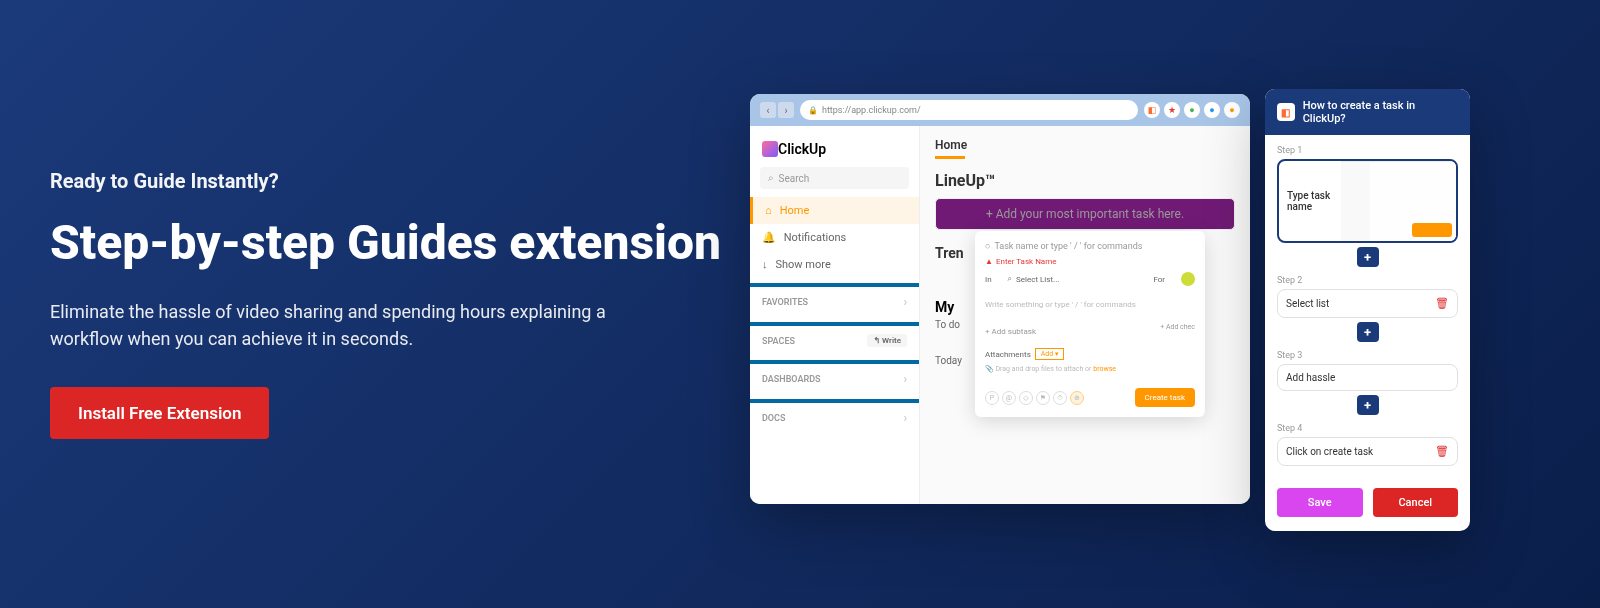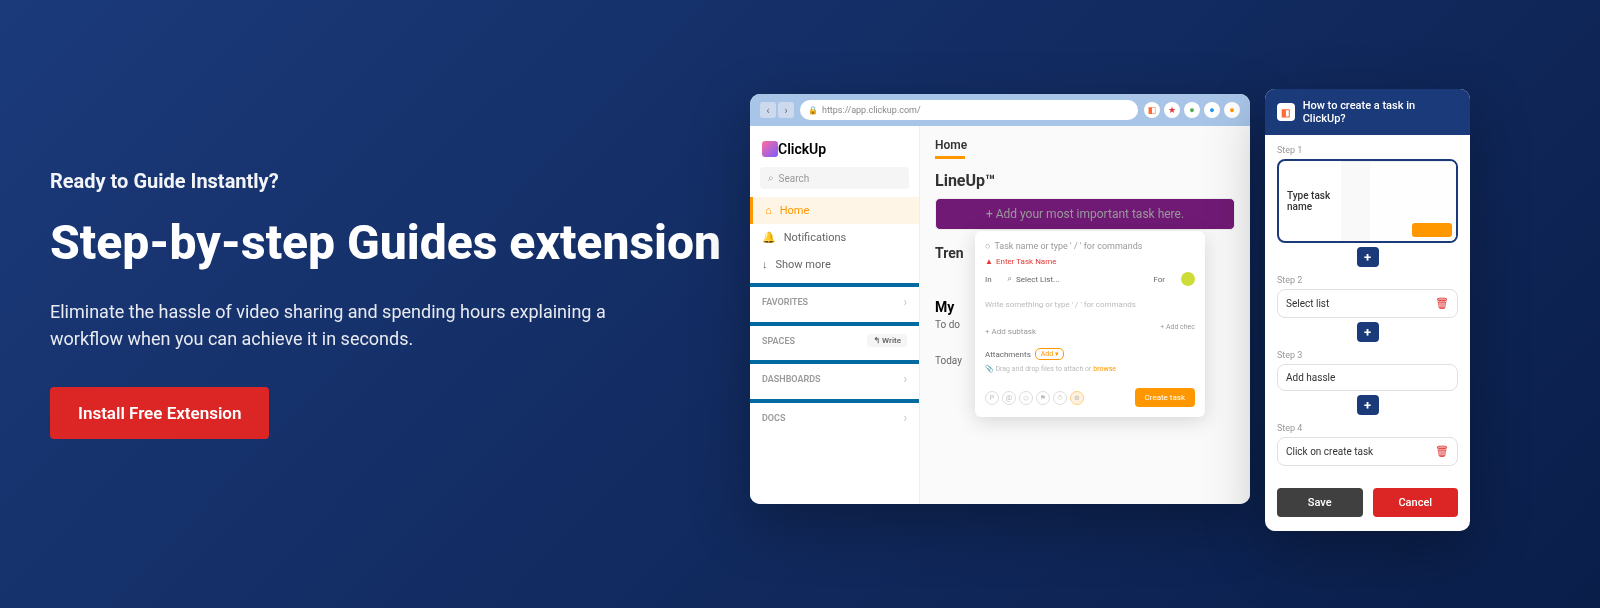--- a/index.html
+++ b/index.html
@@ -41,42 +41,42 @@
 .task-modal{position:absolute;top:105px;left:55px;width:230px;background:#fff;border-radius:6px;box-shadow:0 4px 20px rgba(0,0,0,0.15);padding:10px;font-size:9px}
 .task-input{color:#999;margin-bottom:6px;display:flex;align-items:center;gap:4px}
 .task-error{color:#e53935;font-size:8px;margin-bottom:6px;display:flex;align-items:center;gap:3px}
 .task-row{display:flex;align-items:center;gap:16px;margin-bottom:6px;color:#666;font-size:8px}
 .select-list{flex:1;display:flex;align-items:center;gap:4px}
 .for-badge{width:14px;height:14px;border-radius:50%;background:#cddc39}
 .task-desc{color:#bbb;font-size:8px;margin:8px 0;padding:6px 0}
 .add-subtask{font-size:8px;color:#999;padding:4px 0}
 .add-check{font-size:7px;color:#999;text-align:right}
 .attachments{font-size:8px;color:#666;display:flex;align-items:center;gap:4px;margin-top:8px}
-.add-badge{border:1px solid #ff9800;color:#ff9800;padding:1px 5px;border-radius:5px;font-size:7px}
+.add-badge{border:1px solid #ff9800;color:#ff9800;padding:1px 5px;border-radius:0;font-size:7px}
 .drag-text{font-size:7px;color:#bbb;margin-top:5px}
 .drag-text .browse{color:#ff9800}
 .modal-footer{display:flex;justify-content:space-between;align-items:center;margin-top:15px}
 .footer-icons{display:flex;gap:3px}
 .footer-icon{width:14px;height:14px;border:1px solid #ddd;border-radius:50%;display:flex;align-items:center;justify-content:center;font-size:7px;color:#bbb}
 .create-btn{background:#ff9800;color:#fff;padding:5px 10px;border-radius:4px;font-size:8px;border:none}
 .guide-panel{position:absolute;right:0;top:-5px;width:205px;background:#fff;border-radius:10px;box-shadow:0 20px 60px rgba(0,0,0,0.3);overflow:hidden}
 .guide-header{background:#1b3a7a;color:#fff;padding:10px 12px;display:flex;align-items:center;gap:8px;font-size:11px;font-weight:500}
 .guide-logo{width:18px;height:18px;background:#fff;border-radius:4px;display:flex;align-items:center;justify-content:center;color:#ff6b35;font-size:10px;font-weight:bold}
 .guide-body{padding:10px 12px}
 .step-label{font-size:9px;color:#999;margin-bottom:4px}
 .step-content{border:1px solid #e0e0e0;border-radius:8px;padding:7px 8px;font-size:10px;color:#333;margin-bottom:4px;display:flex;justify-content:space-between;align-items:center}
 .step-content.first{padding:0;border:2px solid #1b3a7a;overflow:hidden}
 .step-title{padding:6px 8px;font-size:10px;font-weight:500}
 .screenshot{width:100%;height:80px;background:linear-gradient(to right,#f9f9f9 25%,#fefefe 25%);border-top:1px solid #eee;position:relative}
 .screenshot::before{content:'';position:absolute;right:4px;bottom:4px;width:40px;height:14px;background:#ff9800;border-radius:3px}
 .plus-btn{width:22px;height:20px;background:#1b3a7a;color:#fff;border-radius:4px;display:flex;align-items:center;justify-content:center;margin:4px auto 8px;font-size:13px;font-weight:bold;cursor:pointer}
 .trash-icon{color:#dc2626;font-size:11px}
 .guide-footer{display:flex;gap:10px;padding:8px 12px 14px}
 .guide-btn{flex:1;padding:8px;border-radius:4px;font-size:11px;font-weight:500;border:none;cursor:pointer;color:#fff}
-.save-btn{background:#404040}
+.save-btn{background:#d946ef}
 .cancel-btn{background:#dc2626}
 </style>
 </head>
 <body>
 
 <div class="left">
   <div class="eyebrow">Ready to Guide Instantly?</div>
   <h1 class="headline">
     <strong>Step-by-step Guides extension</strong>
   </h1>

